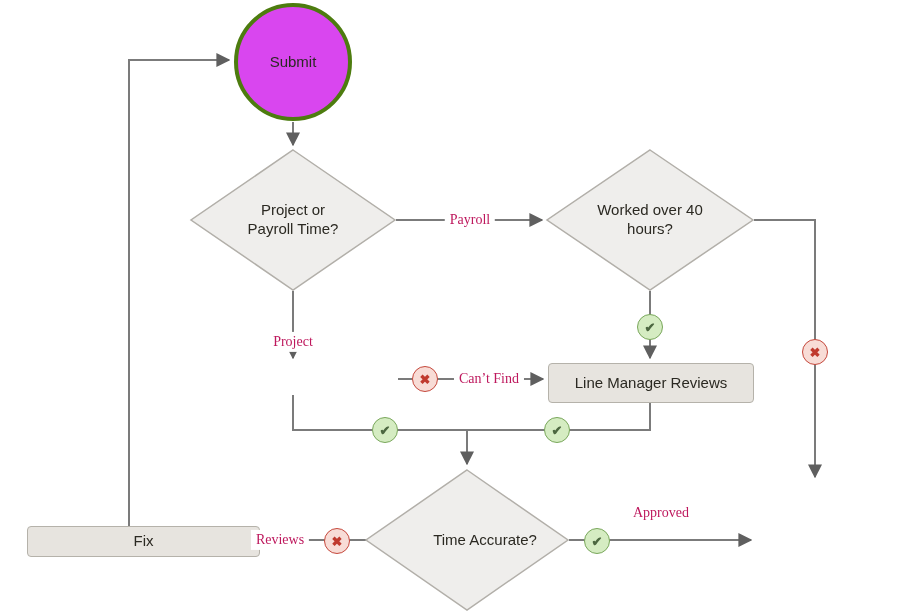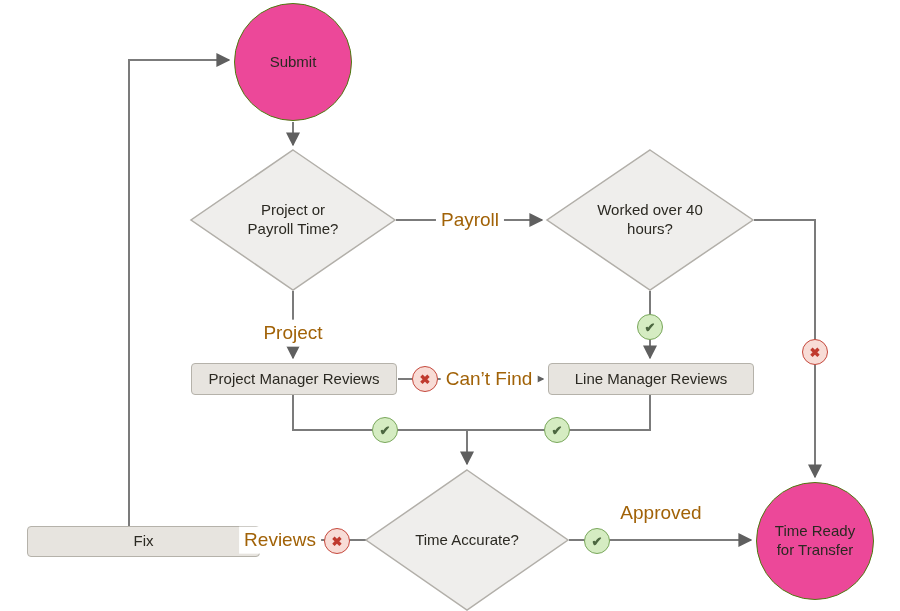--- a/index.html
+++ b/index.html
@@ -7,57 +7,58 @@
     position:relative; width:900px; height:611px; background:#ffffff;
     font-family:"Liberation Sans", sans-serif; overflow:hidden;
   }
   .edges { position:absolute; left:0; top:0; width:900px; height:611px; }
 
   .node {
     position:absolute; display:flex; align-items:center; justify-content:center;
     text-align:center; color:#2b2922; font-size:15px; box-sizing:border-box;
     line-height:1.25;
   }
-  .circle-node { border-radius:50%; background:#ec4899; border:1px solid #4d7c0f; }
+  .circle-node { border-radius:50%; background:#d946ef; border:4px solid #4d7c0f; }
   .rect-node  { background:#e7e4df; border:1px solid #b5b2aa; border-radius:4px; }
 
   .diamond-label {
     position:absolute; transform:translate(-50%,-50%); text-align:center;
     font-size:15px; color:#2b2922; line-height:1.25;
   }
 
   .edge-label {
     position:absolute; transform:translate(-50%,-50%); background:#ffffff;
-    padding:1px 5px; font-size:19px; color:#a16207; white-space:nowrap;
+    padding:1px 5px; font-size:14px; color:#be185d; white-space:nowrap;
     line-height:1.3;
+    font-family:Liberation Serif, serif;
   }
   .edge-label.wrap { white-space:normal; width:122px; text-align:center; padding:1px 0; }
 
   .badge {
     position:absolute; width:26px; height:26px; border-radius:50%;
     box-sizing:border-box; display:flex; align-items:center; justify-content:center;
     font-size:13px; font-weight:bold; transform:translate(-50%,-50%);
   }
   .badge.success { background:#d5ecc2; border:1.5px solid #79a75b; color:#4c6740; }
   .badge.error   { background:#f8dcd6; border:1.5px solid #c5483c; color:#c03a2e; }
 
   
   .n-submit { left:234px; top:3px;   width:118px; height:118px; }
   .n-ready  { left:756px; top:482px; width:118px; height:118px; }
   .n-pm     { left:191px; top:363px; width:206px; height:32px; }
-  .n-lm     { left:548px; top:363px; width:206px; height:32px; }
+  .n-lm     { left:548px; top:363px; width:206px; height:40px; }
   .n-fix    { left:27px;  top:526px; width:233px; height:31px; }
 
   .l-d1 { left:293px; top:220px; width:112px; }
   .l-d2 { left:650px; top:220px; width:112px; }
-  .l-d3 { left:467px; top:540px; width:160px; }
+  .l-d3 { left:485px; top:540px; width:160px; }
   .l-ready-inner { width:92px; }
 
   .el-payroll  { left:470px; top:220px; }
-  .el-project  { left:293px; top:333px; }
+  .el-project  { left:293px; top:342px; }
   .el-cantfind { left:489px; top:379px; }
   .el-autoappr { left:815px; top:410px; }
   .el-rejected { left:280px; top:540px; }
   .el-approved { left:661px; top:513px; }
 
   .b-s1 { left:650px; top:327px; }
   .b-s2 { left:385px; top:430px; }
   .b-s3 { left:557px; top:430px; }
   .b-s4 { left:597px; top:541px; }
   .b-e1 { left:425px; top:379px; }
@@ -89,27 +90,21 @@
     <path d="M569,540 L751,540" fill="none" stroke="#7b7b7b" stroke-width="2" marker-end="url(#arrowhead)"></path>
 
     <polygon points="293,150 395,220 293,290 191,220" fill="#efeeec" stroke="#b2afa9" stroke-width="1.5"></polygon>
     <polygon points="650,150 753,220 650,290 547,220" fill="#efeeec" stroke="#b2afa9" stroke-width="1.5"></polygon>
     <polygon points="467,470 568,540 467,610 366,540" fill="#efeeec" stroke="#b2afa9" stroke-width="1.5"></polygon>
   </svg>
 
   <div class="node circle-node n-submit">
     <span>Submit</span>
   </div>
-  <div class="node circle-node n-ready">
-    <span class="l-ready-inner">Time Ready for Transfer</span>
-  </div>
 
-  <div class="node rect-node n-pm">
-    <span>Project Manager Reviews</span>
-  </div>
   <div class="node rect-node n-lm">
     <span>Line Manager Reviews</span>
   </div>
   <div class="node rect-node n-fix">
     <span>Fix</span>
   </div>
 
   <div class="diamond-label l-d1">Project or Payroll Time?</div>
   <div class="diamond-label l-d2">Worked over 40 hours?</div>
   <div class="diamond-label l-d3">Time Accurate?</div>

